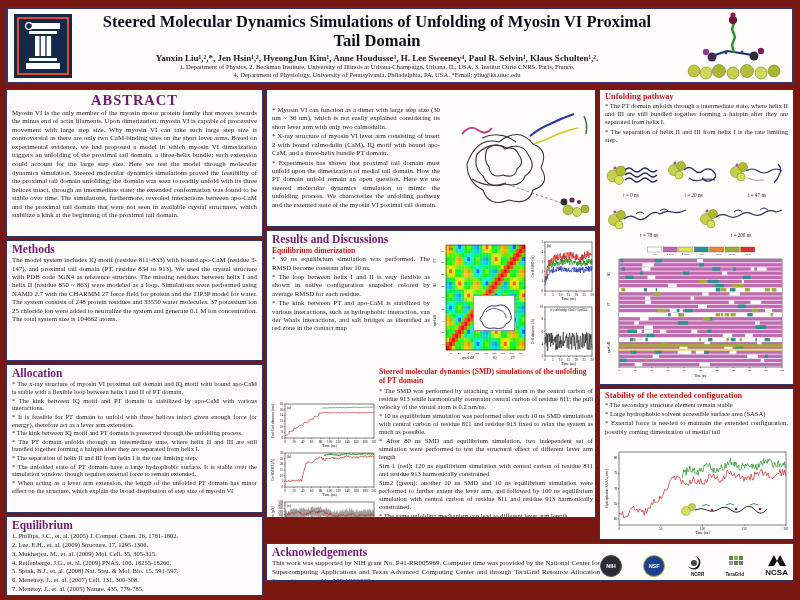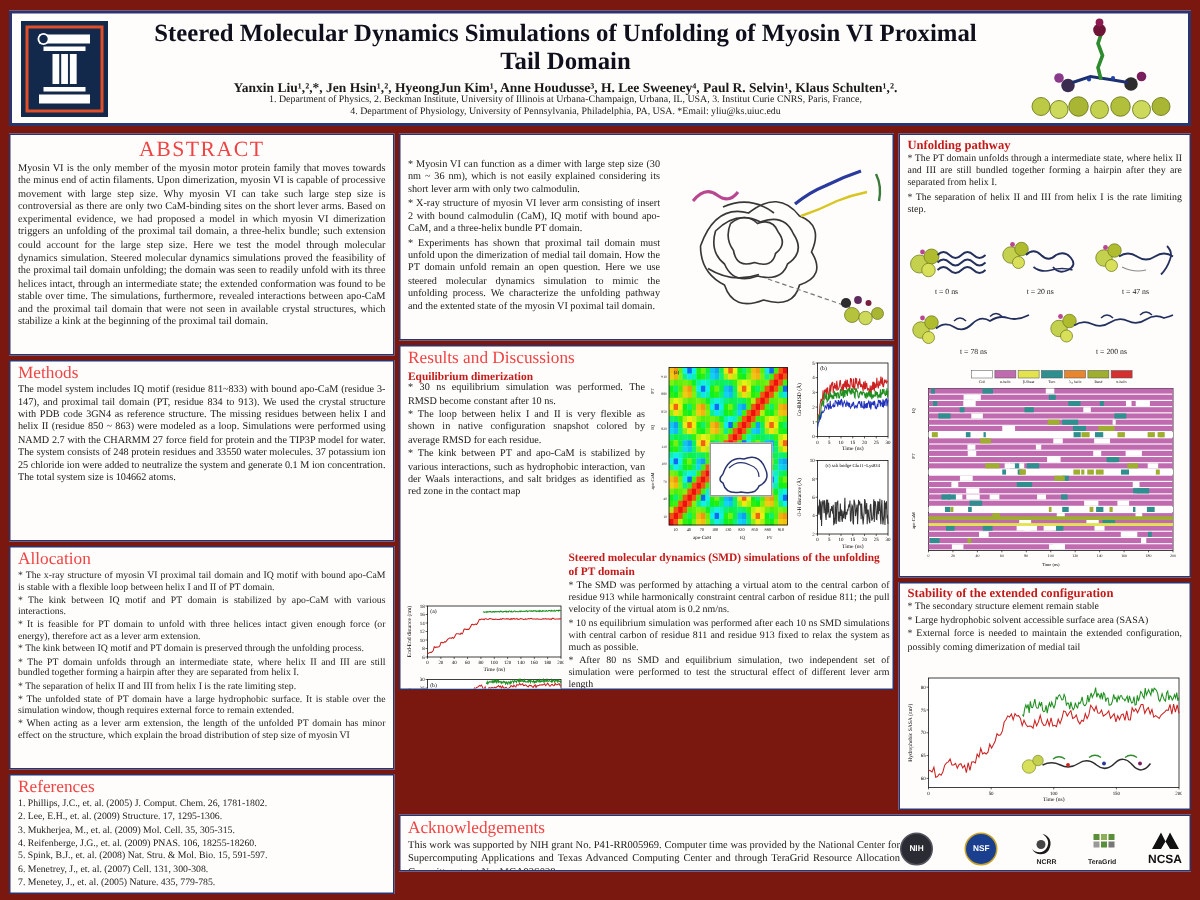--- a/index.html
+++ b/index.html
@@ -1,19 +1,19 @@
 <!DOCTYPE html>
 <html><head>
 <meta charset="utf-8">
 <style>
   html,body{margin:0;padding:0;background:#555;}
   .poster{position:relative;width:800px;height:600px;background:#7a170e;font-family:"Liberation Serif",serif;color:#1a1a1a;overflow:hidden;}
   .box{position:absolute;background:#fffdfb;border:1.6px solid #2a3570;box-sizing:border-box;overflow:hidden;padding:2px 5px;}
   h1,h2,h3,p{margin:0;}
-  .sec-head{font-size:11.5px;font-weight:normal;color:#ef4444;line-height:1.15;}
+  .sec-head{font-size:11.5px;font-weight:bold;color:#701a75;line-height:1.15;}
   .red-head{font-size:7.6px;font-weight:bold;color:#c41a1a;line-height:1.2;}
   .body-txt{font-size:6.8px;line-height:1.24;text-align:justify;}
   .body-txt p{margin-bottom:1px;}
   
   .header{left:6px;top:7px;width:788px;height:77px;display:flex;align-items:center;border-width:2px;padding:2px 6px;gap:24px;}
   .logo-wrap{background:#13294b;padding:3px;width:58px;height:64px;box-sizing:border-box;flex:0 0 auto;}
   .logo-frame{border:2.5px solid #e04e27;background:#13294b;width:100%;height:100%;box-sizing:border-box;display:flex;align-items:center;justify-content:center;}
   .head-center{flex:1 1 auto;text-align:center;padding:0 4px;}
   .title{font-size:16.5px;font-weight:bold;color:#10101c;line-height:1.18;max-width:560px;margin:0 auto;}
   .authors{font-size:9px;font-weight:bold;margin-top:2px;}
@@ -25,21 +25,21 @@
   .abstract .body-txt{font-size:6.9px;}
   .methods{left:6px;top:240px;width:257px;height:121px;}
   .conclusions{left:6px;top:364px;width:257px;height:149px;}
   .conclusions .body-txt{font-size:6.5px;line-height:1.18;}
   .references{left:6px;top:516px;width:257px;height:80px;}
   .references .body-txt{font-size:6.5px;line-height:1.2;text-align:left;}
   
   .intro{left:266px;top:89px;width:330px;height:138px;}
   .intro-text{position:absolute;left:5px;top:16px;width:168px;}
   .intro-mol{position:absolute;left:175px;top:4px;width:150px;height:128px;}
-  .results{left:266px;top:230px;width:330px;height:230px;}
+  .results{left:266px;top:230px;width:330px;height:288px;}
   .eq-text{position:absolute;left:5px;top:15px;width:158px;}
   .smd-head{position:absolute;left:112px;top:136px;width:214px;}
   .smd-text{position:absolute;left:112px;top:156px;width:214px;}
   .smd-text .body-txt{font-size:6.6px;line-height:1.22;}
   .ack{left:266px;top:543px;width:528px;height:38px;display:flex;align-items:flex-start;}
   .ack-text{flex:1 1 auto;}
   .ack-logos{flex:0 0 auto;width:188px;display:flex;align-items:center;justify-content:space-between;padding-top:8px;}
   .logo-item{display:flex;flex-direction:column;align-items:flex-end;font-family:"Liberation Sans",sans-serif;}
   .seal{width:20px;height:20px;border-radius:50%;display:flex;align-items:center;justify-content:center;color:#fff;font-size:5.5px;font-weight:bold;}
   .seal.nih{background:#2b2b33;border:1.5px solid #55555f;}
@@ -128,21 +128,21 @@
       <p>* It is feasible for PT domain to unfold with three helices intact given enough force (or energy), therefore act as a lever arm extension.</p>
       <p>* The kink between IQ motif and PT domain is preserved through the unfolding process.</p>
       <p>* The PT domain unfolds through an intermediate state, where helix II and III are still bundled together forming a hairpin after they are separated from helix I.</p>
       <p>* The separation of helix II and III from helix I is the rate limiting step.</p>
       <p>* The unfolded state of PT domain have a large hydrophobic surface. It is stable over the simulation window, though requires external force to remain extended.</p>
       <p>* When acting as a lever arm extension, the length of the unfolded PT domain has minor effect on the structure, which explain the broad distribution of step size of myosin VI</p>
     </div>
   </section>
 
   <section class="box references">
-    <h2 class="sec-head">References</h2>
+    <h2 class="sec-head">Equilibrium</h2>
     <div class="body-txt">
       <p>1. Phillips, J.C., et. al. (2005) J. Comput. Chem. 26, 1781-1802.</p>
       <p>2. Lee, E.H., et. al. (2009) Structure. 17, 1295-1306.</p>
       <p>3. Mukherjea, M., et. al. (2009) Mol. Cell. 35, 305-315.</p>
       <p>4. Reifenberge, J.G., et. al. (2009) PNAS. 106, 18255-18260.</p>
       <p>5. Spink, B.J., et. al. (2008) Nat. Stru. &amp; Mol. Bio. 15, 591-597.</p>
       <p>6. Menetrey, J., et. al. (2007) Cell. 131, 300-308.</p>
       <p>7. Menetey, J., et. al. (2005) Nature. 435, 779-785.</p>
     </div>
   </section>

